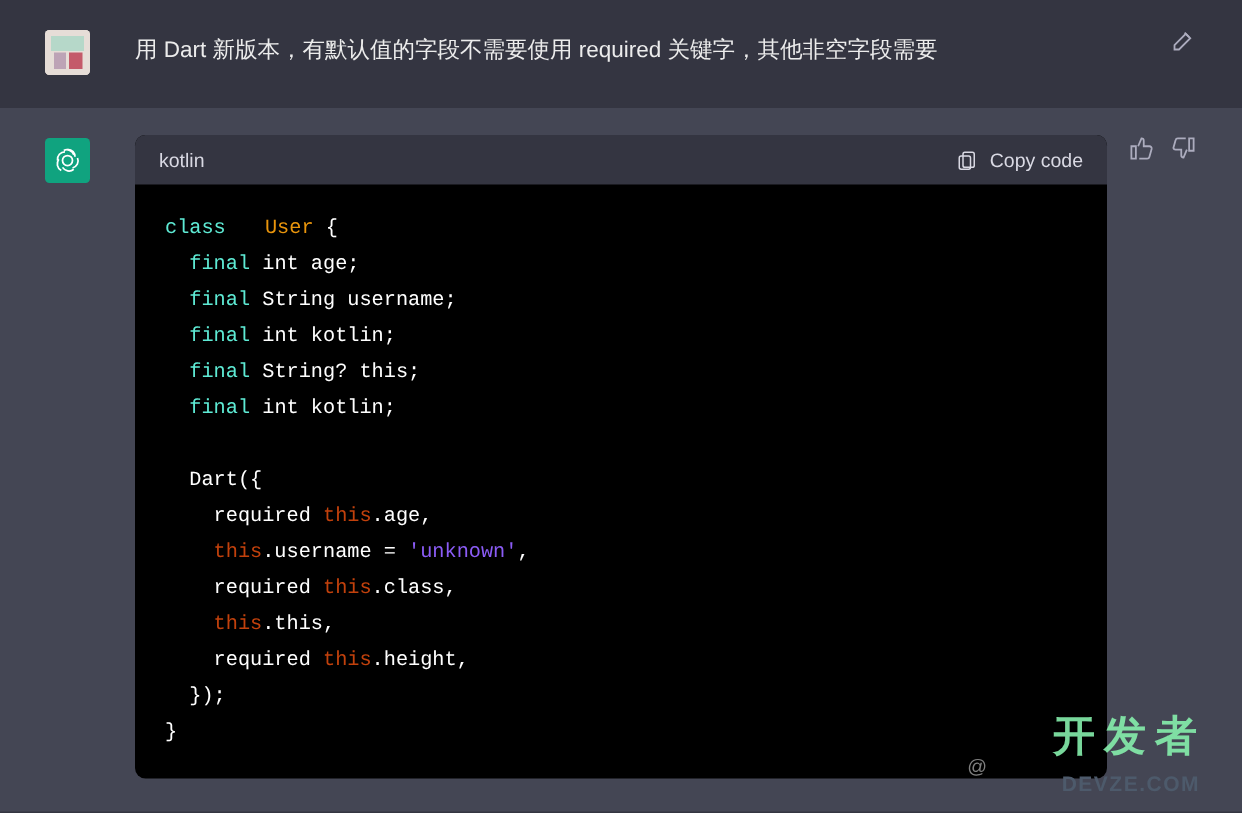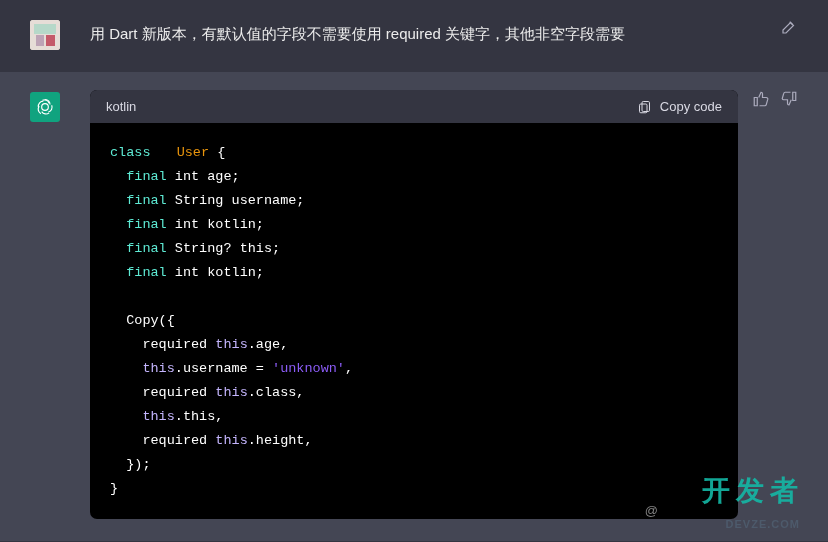--- a/index.html
+++ b/index.html
@@ -39,25 +39,25 @@
   .copy-wrap { display: flex; align-items: center; gap: 8px; cursor: pointer; color: #d9d9e3; }
   .copy-wrap svg { width: 15px; height: 15px; stroke: #d9d9e3; fill: none; stroke-width: 1.6; }
 
   pre.code-body {
     padding: 18px 20px 18px 20px;
     font-family: "SFMono-Regular", Consolas, "Liberation Mono", Menlo, monospace;
     font-size: 13.5px; line-height: 1.78; color: #fff; white-space: pre;
   }
   .tk-kw   { color: #5eead4; }
   .tk-cls  { color: #e9950c; margin-left: 18px; }
-  .tk-this { color: #c4b5fd; }
+  .tk-this { color: #c2410c; }
   .tk-str  { color: #8b5cf6; }
 
-  .watermark1 { position: absolute; right: 24px; bottom: 32px; color: #14b8a6; font-size: 28px; font-weight: 700; letter-spacing: 6px; opacity: 0.9; font-family: "Microsoft YaHei", sans-serif; }
-  .watermark2 { position: absolute; right: 28px; bottom: 12px; color: #4d5a6b; font-size: 11px; font-weight: 700; letter-spacing: 1px; font-family: Arial, sans-serif; }
+  .watermark1 { position: absolute; right: 24px; bottom: 32px; color: #86efac; font-size: 28px; font-weight: 700; letter-spacing: 6px; opacity: 0.9; font-family: "Microsoft YaHei", sans-serif; }
+  .watermark2 { position: absolute; right: 28px; bottom: 12px; color: #4d5a6b; font-size: 14px; font-weight: 700; letter-spacing: 1px; font-family: Arial, sans-serif; }
   .credit { position: absolute; right: 170px; bottom: 24px; color: #808080; font-size: 13px; }
 </style>
 </head>
 <body>
 
 <div class="msg user-msg">
   <div class="gutter">
     <div class="avatar avatar-user">
       <svg viewBox="0 0 30 30">
         <rect width="30" height="30" fill="#e6ddd7"></rect>
@@ -121,21 +121,21 @@
           <span>Copy code</span>
         </span>
       </div>
       <pre class="code-body" id="code-body"><span class="tk-kw">class</span><span> </span><span class="tk-cls">User</span><span> {</span>
 <span>  </span><span class="tk-kw">final</span><span> int age;</span>
 <span>  </span><span class="tk-kw">final</span><span> String username;</span>
 <span>  </span><span class="tk-kw">final</span><span> int kotlin;</span>
 <span>  </span><span class="tk-kw">final</span><span> String? this;</span>
 <span>  </span><span class="tk-kw">final</span><span> int kotlin;</span>
 
-<span>  Copy({</span>
+<span>  Dart({</span>
 <span>    required </span><span class="tk-this">this</span><span>.age,</span>
 <span>    </span><span class="tk-this">this</span><span>.username = </span><span class="tk-str">'unknown'</span><span>,</span>
 <span>    required </span><span class="tk-this">this</span><span>.class,</span>
 <span>    </span><span class="tk-this">this</span><span>.this,</span>
 <span>    required </span><span class="tk-this">this</span><span>.height,</span>
 <span>  });</span>
 <span>}</span></pre>
     </div>
   </div>
 </div>

